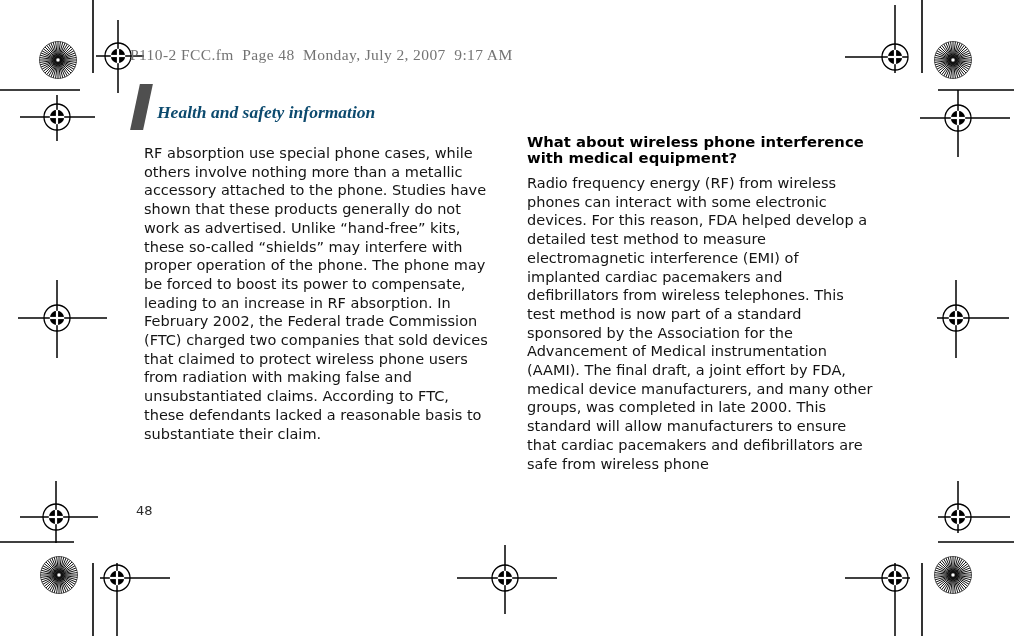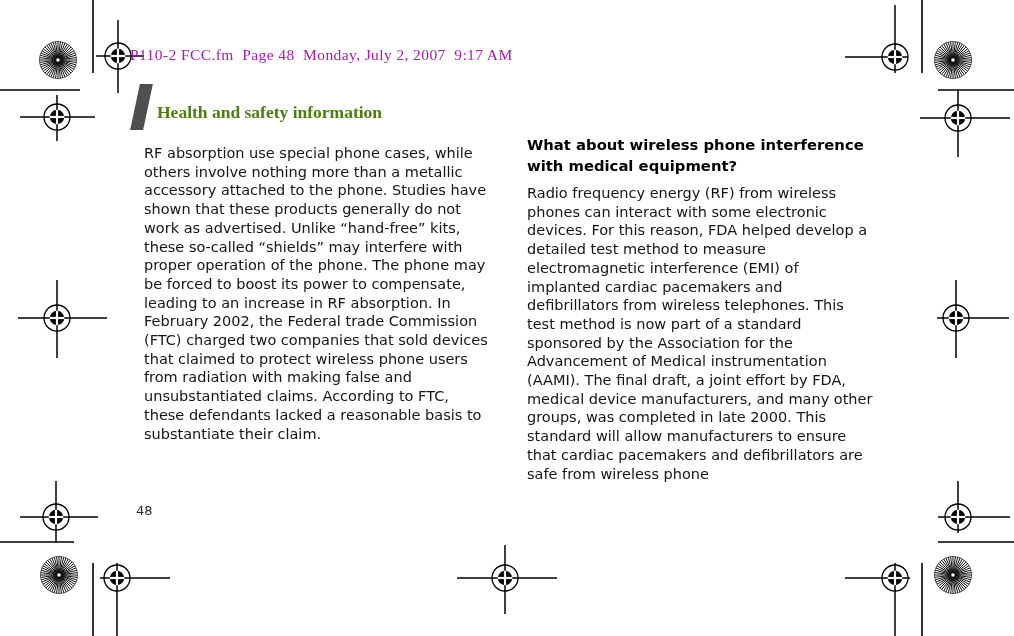--- a/index.html
+++ b/index.html
@@ -21,57 +21,58 @@
     left: 0; top: 0;
     width: 1014px; height: 636px;
   }
   .header-line {
     position: absolute;
     left: 130px;
     top: 46px;
     font-family: "Liberation Serif", "DejaVu Serif", serif;
     font-size: 15.5px;
     letter-spacing: 0.4px;
-    color: #a21caf;
+    color: #737373;
     white-space: pre;
   }
   .slash {
     position: absolute;
     left: 135px;
     top: 84px;
     width: 13px;
     height: 46px;
     background: #4f4f4f;
     transform: skewX(-12deg);
   }
   .section-title {
     position: absolute;
     left: 157px;
     top: 102px;
     font-family: "Liberation Serif", "DejaVu Serif", serif;
+    font-style: italic;
     font-weight: 600;
     font-size: 17.5px;
-    color: #4d7c0f;
+    color: #0c4a6e;
     white-space: nowrap;
   }
   .col {
     position: absolute;
     top: 134px;
     width: 346px;
     font-size: 14.5px;
     line-height: 18.7px;
     color: #141414;
   }
   .col-left  { left: 144px; margin-top: 10px; }
   .col-right { left: 527px; }
   .col p { margin: 0; }
   .col h2 {
     margin: 0 0 8px 0;
     font-size: 14.8px;
-    line-height: 21px;
+    line-height: 16px;
     font-weight: bold;
     color: #000000;
   }
   .page-number {
     position: absolute;
     left: 136px;
     top: 503px;
     font-size: 13px;
     color: #2a2a2a;
   }

